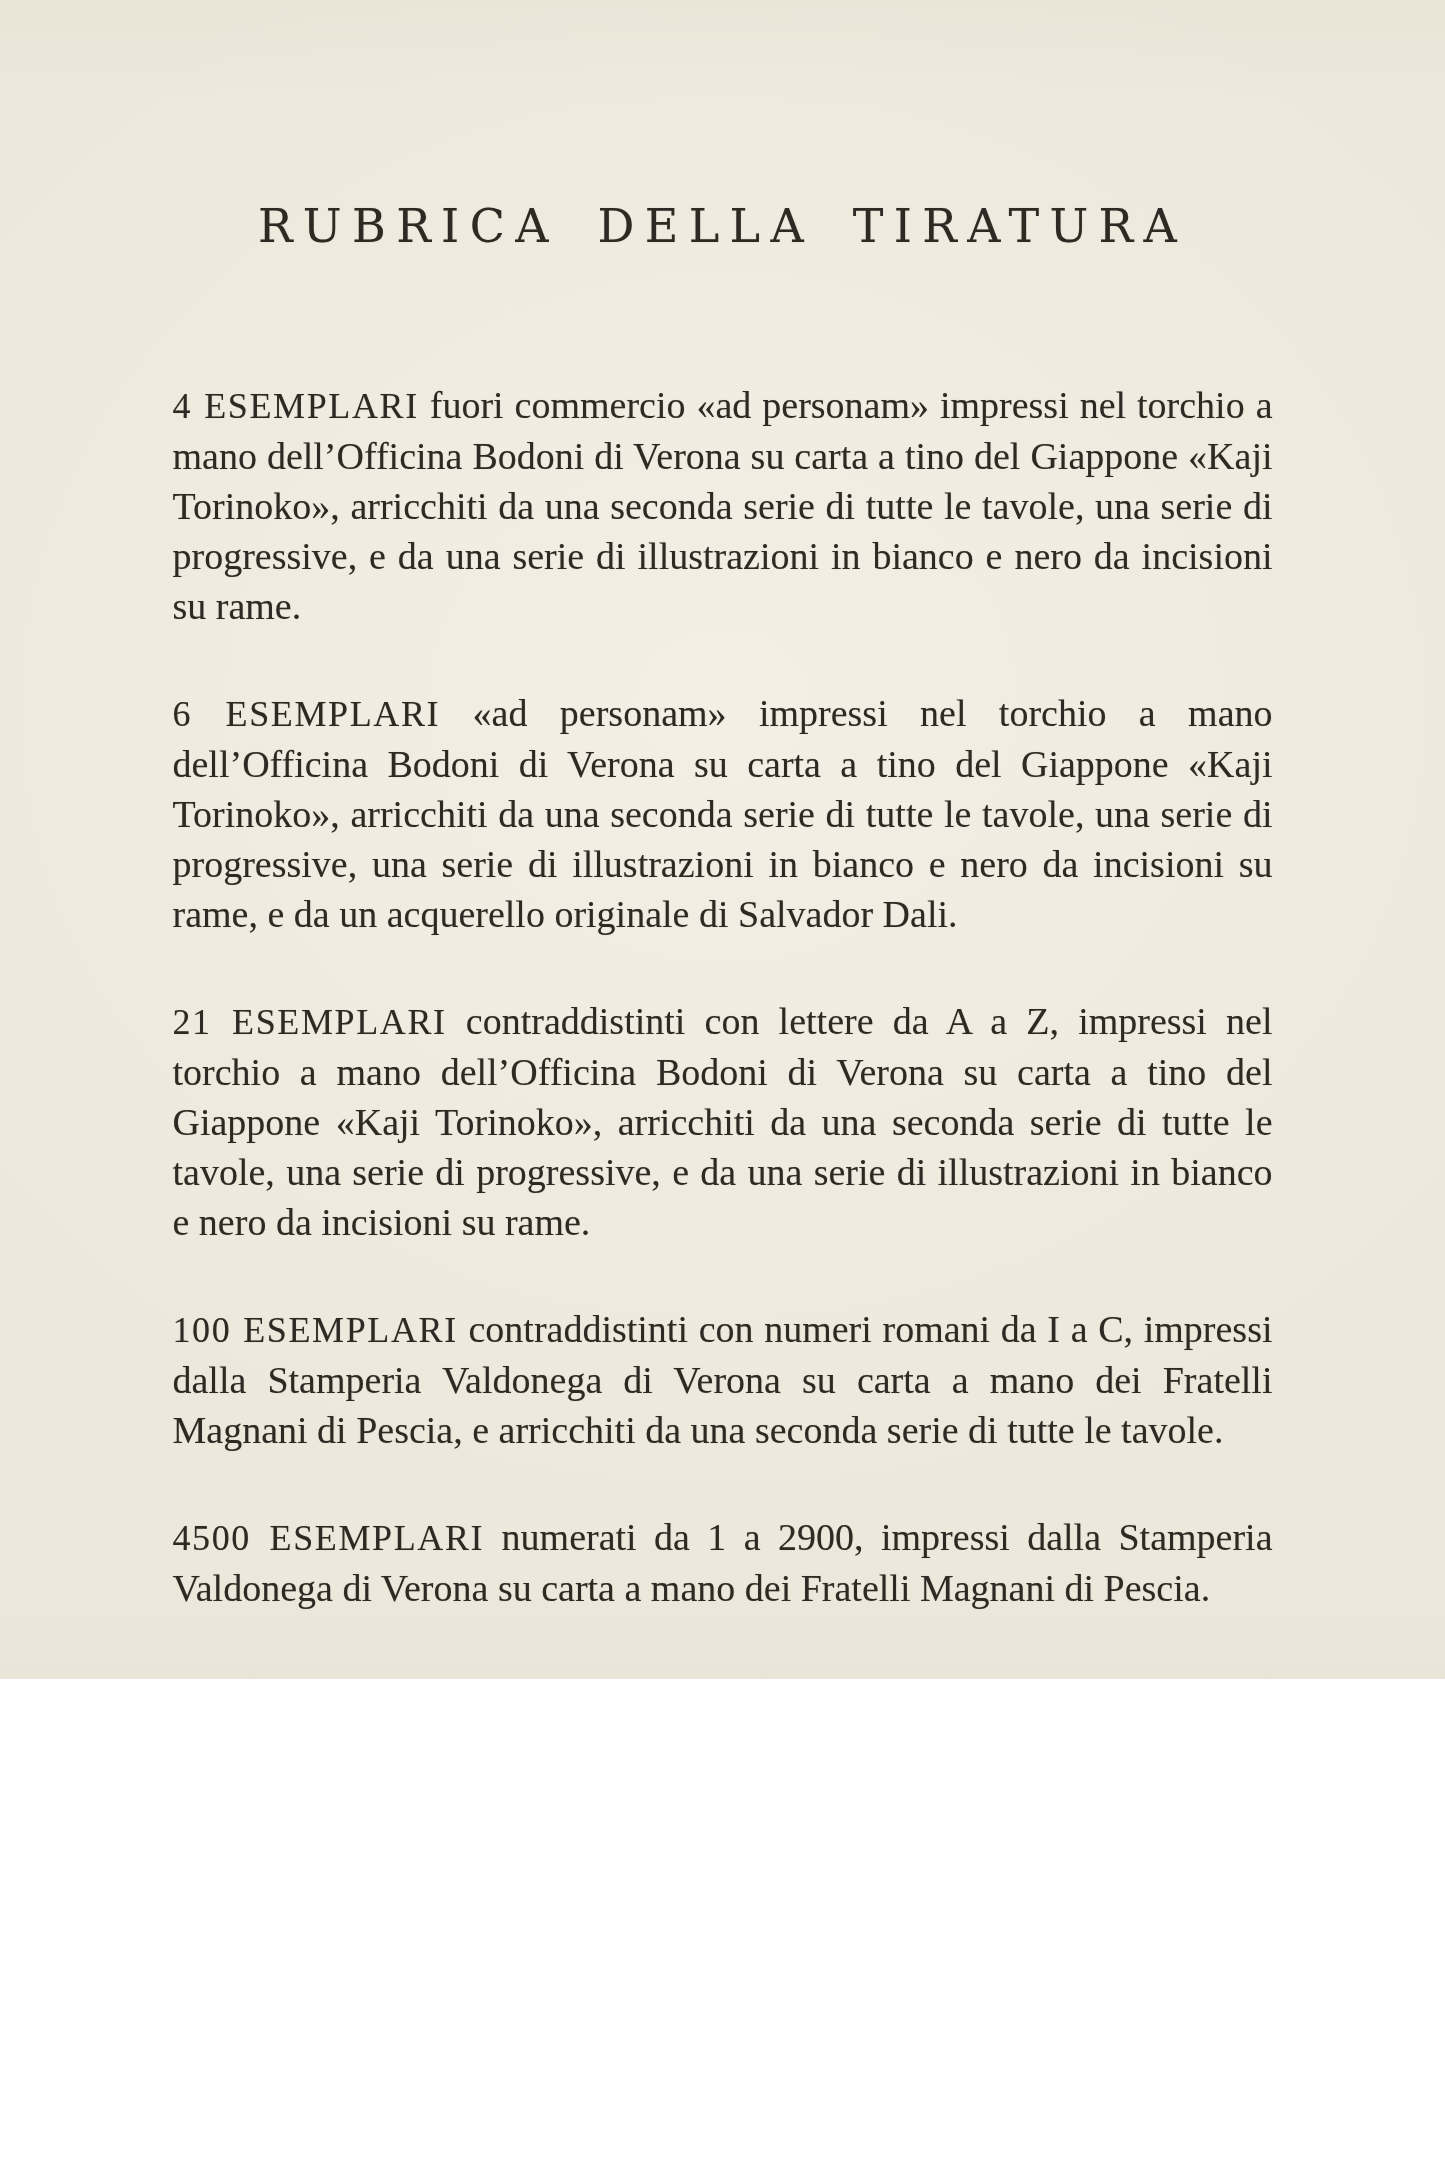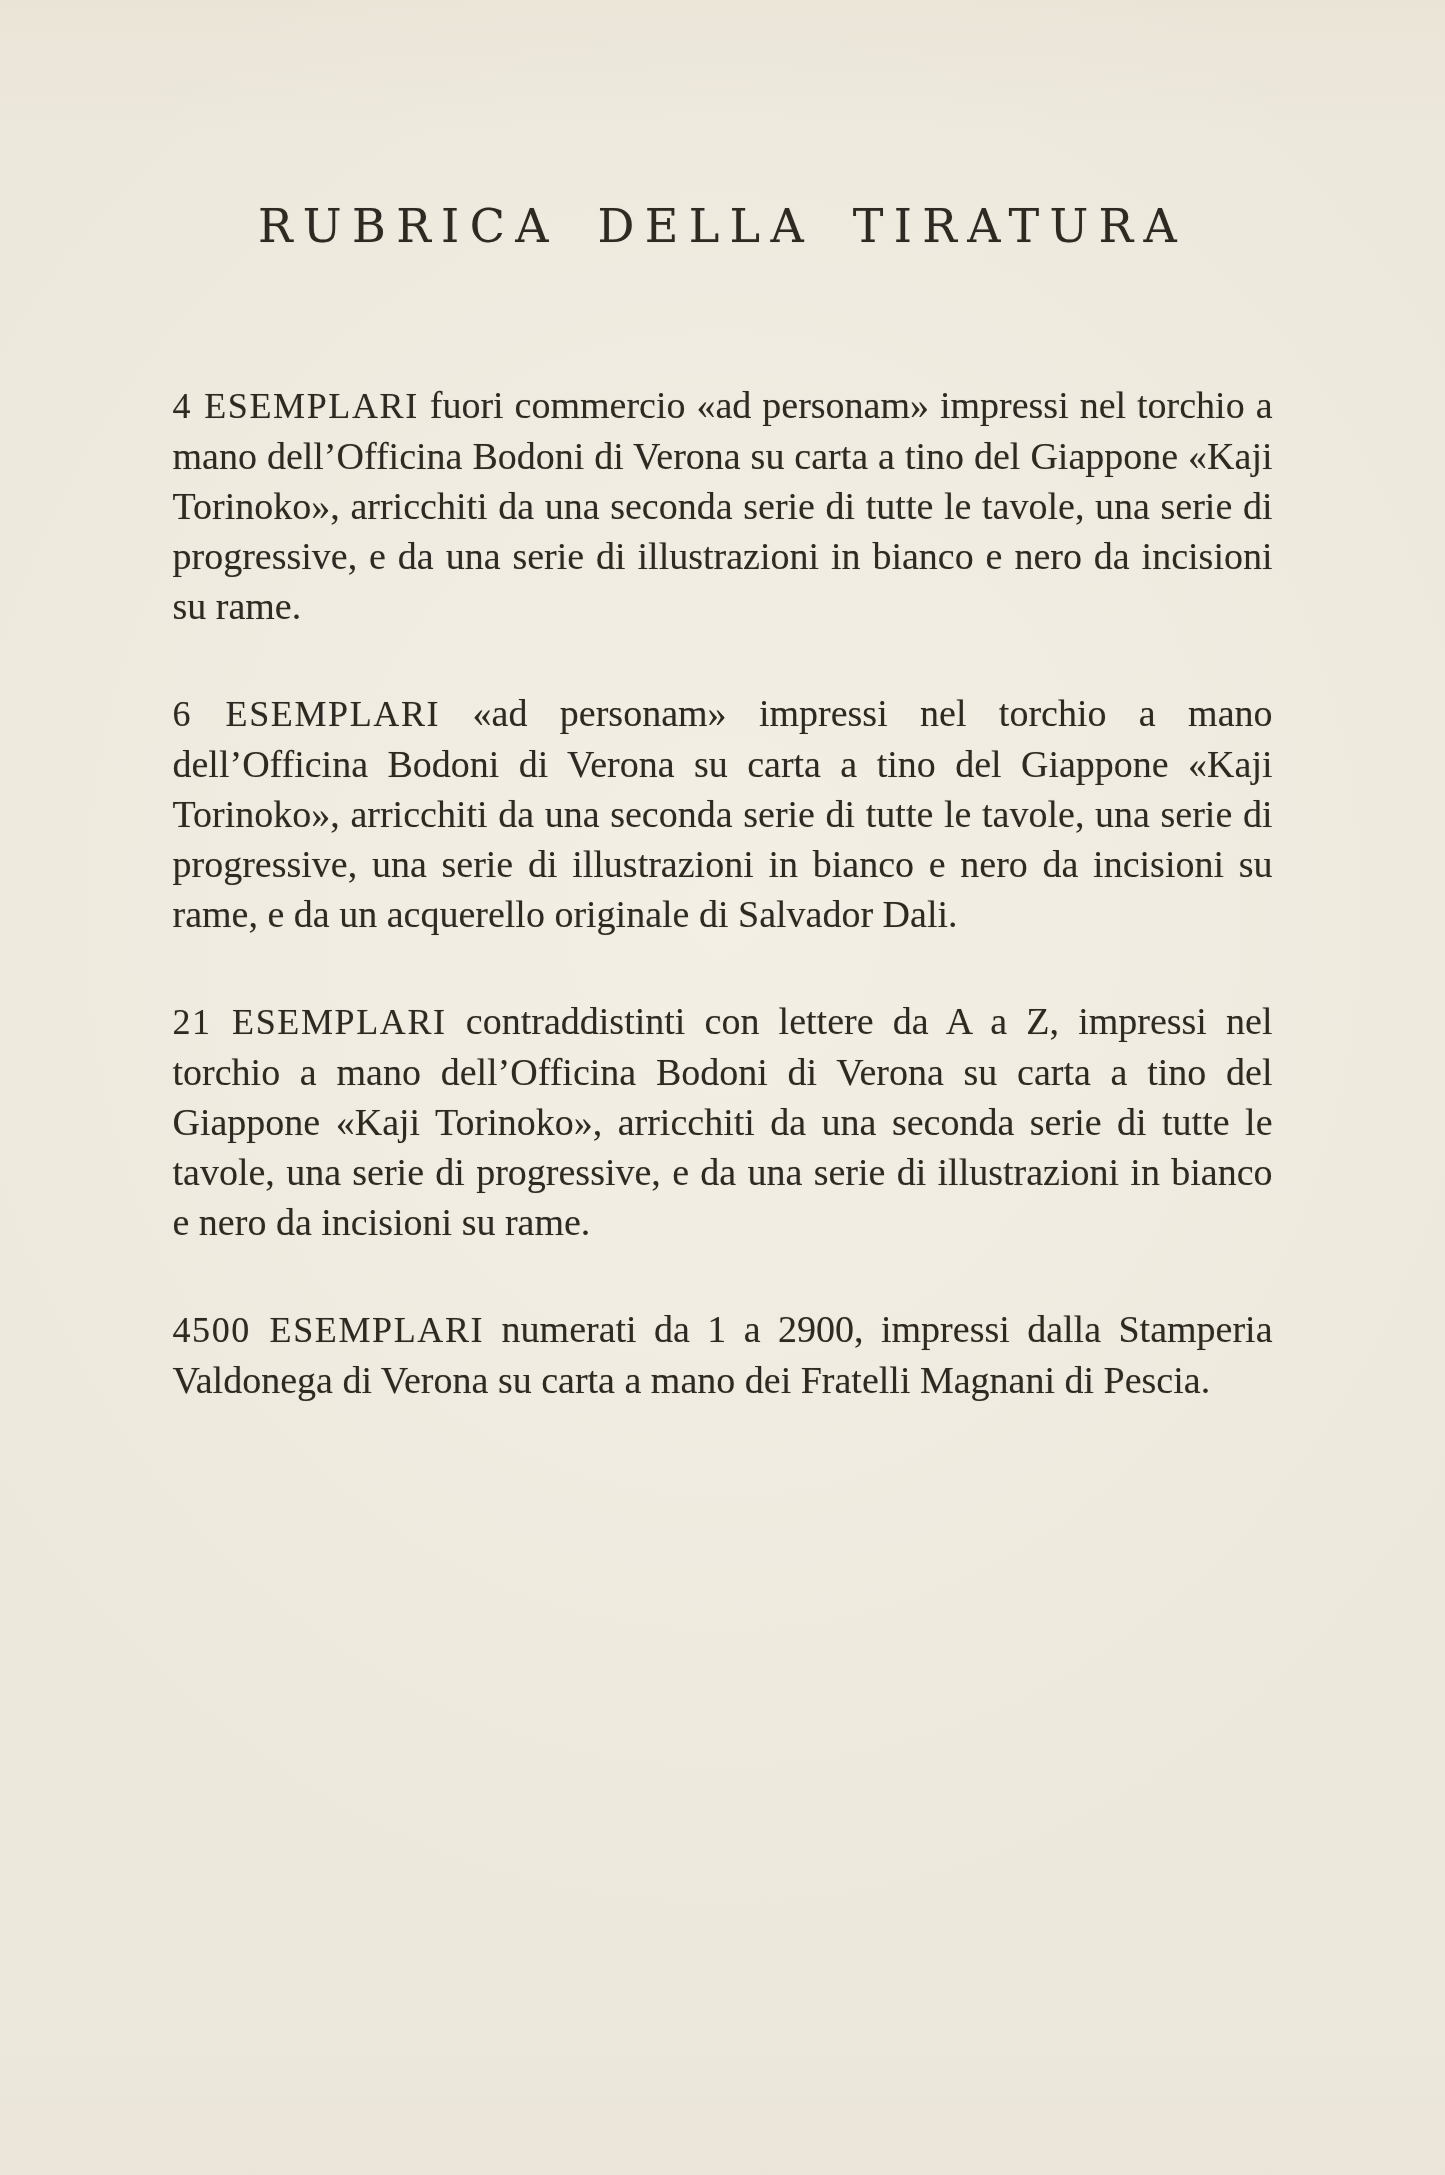--- a/index.html
+++ b/index.html
@@ -2,21 +2,21 @@
 <html><head>
 <meta charset="utf-8">
 <style>
   html, body {
     margin: 0;
     padding: 0;
   }
   .page {
     position: relative;
     width: 1445px;
-    height: 2175px;
+    height: 1679px;
     background:
       radial-gradient(ellipse 120% 90% at 50% 42%,
         rgba(255,252,244,0.35) 0%,
         rgba(240,235,224,0.0) 55%),
       linear-gradient(180deg, #e9e4d6 0%, #ede8dc 6%, #ede8dc 94%, #eae5d8 100%);
     background-color: #ede8dc;
     font-family: "DejaVu Serif", "Liberation Serif", serif;
     color: #2e2a23;
     overflow: hidden;
   }
@@ -55,17 +55,18 @@
   <div class="page-title">RUBRICA DELLA TIRATURA</div>
 
   <div class="content">
 
     <p class="para"><span class="para-lead">4 ESEMPLARI</span> <span>fuori commercio «ad personam» impressi nel torchio a mano dell’Officina Bodoni di Verona su carta a tino del Giappone «Kaji Torinoko», arricchiti da una seconda serie di tutte le tavole, una serie di progressive, e da una serie di illustrazioni in bianco e nero da incisioni su rame.</span></p>
 
     <p class="para"><span class="para-lead">6 ESEMPLARI</span> <span>«ad personam» impressi nel torchio a mano dell’Officina Bodoni di Verona su carta a tino del Giappone «Kaji Torinoko», arricchiti da una seconda serie di tutte le tavole, una serie di progressive, una serie di illustrazioni in bianco e nero da incisioni su rame, e da un acquerello originale di Salvador Dali.</span></p>
 
     <p class="para"><span class="para-lead">21 ESEMPLARI</span> <span>contraddistinti con lettere da A a Z, impressi nel torchio a mano dell’Officina Bodoni di Verona su carta a tino del Giappone «Kaji Torinoko», arricchiti da una seconda serie di tutte le tavole, una serie di progressive, e da una serie di illustrazioni in bianco e nero da incisioni su rame.</span></p>
 
+    <p class="para"><span class="para-lead">100 ESEMPLARI</span> <span>contraddistinti con numeri romani da I a C, impressi dalla Stamperia Valdonega di Verona su carta a mano dei Fratelli Magnani di Pescia, e arricchiti da una seconda serie di tutte le tavole.</span></p>
 
     <p class="para"><span class="para-lead">4500 ESEMPLARI</span> <span>numerati da 1 a 2900, impressi dalla Stamperia Valdonega di Verona su carta a mano dei Fratelli Magnani di Pescia.</span></p>
 
   </div>
 </div>
 
 </body></html>

